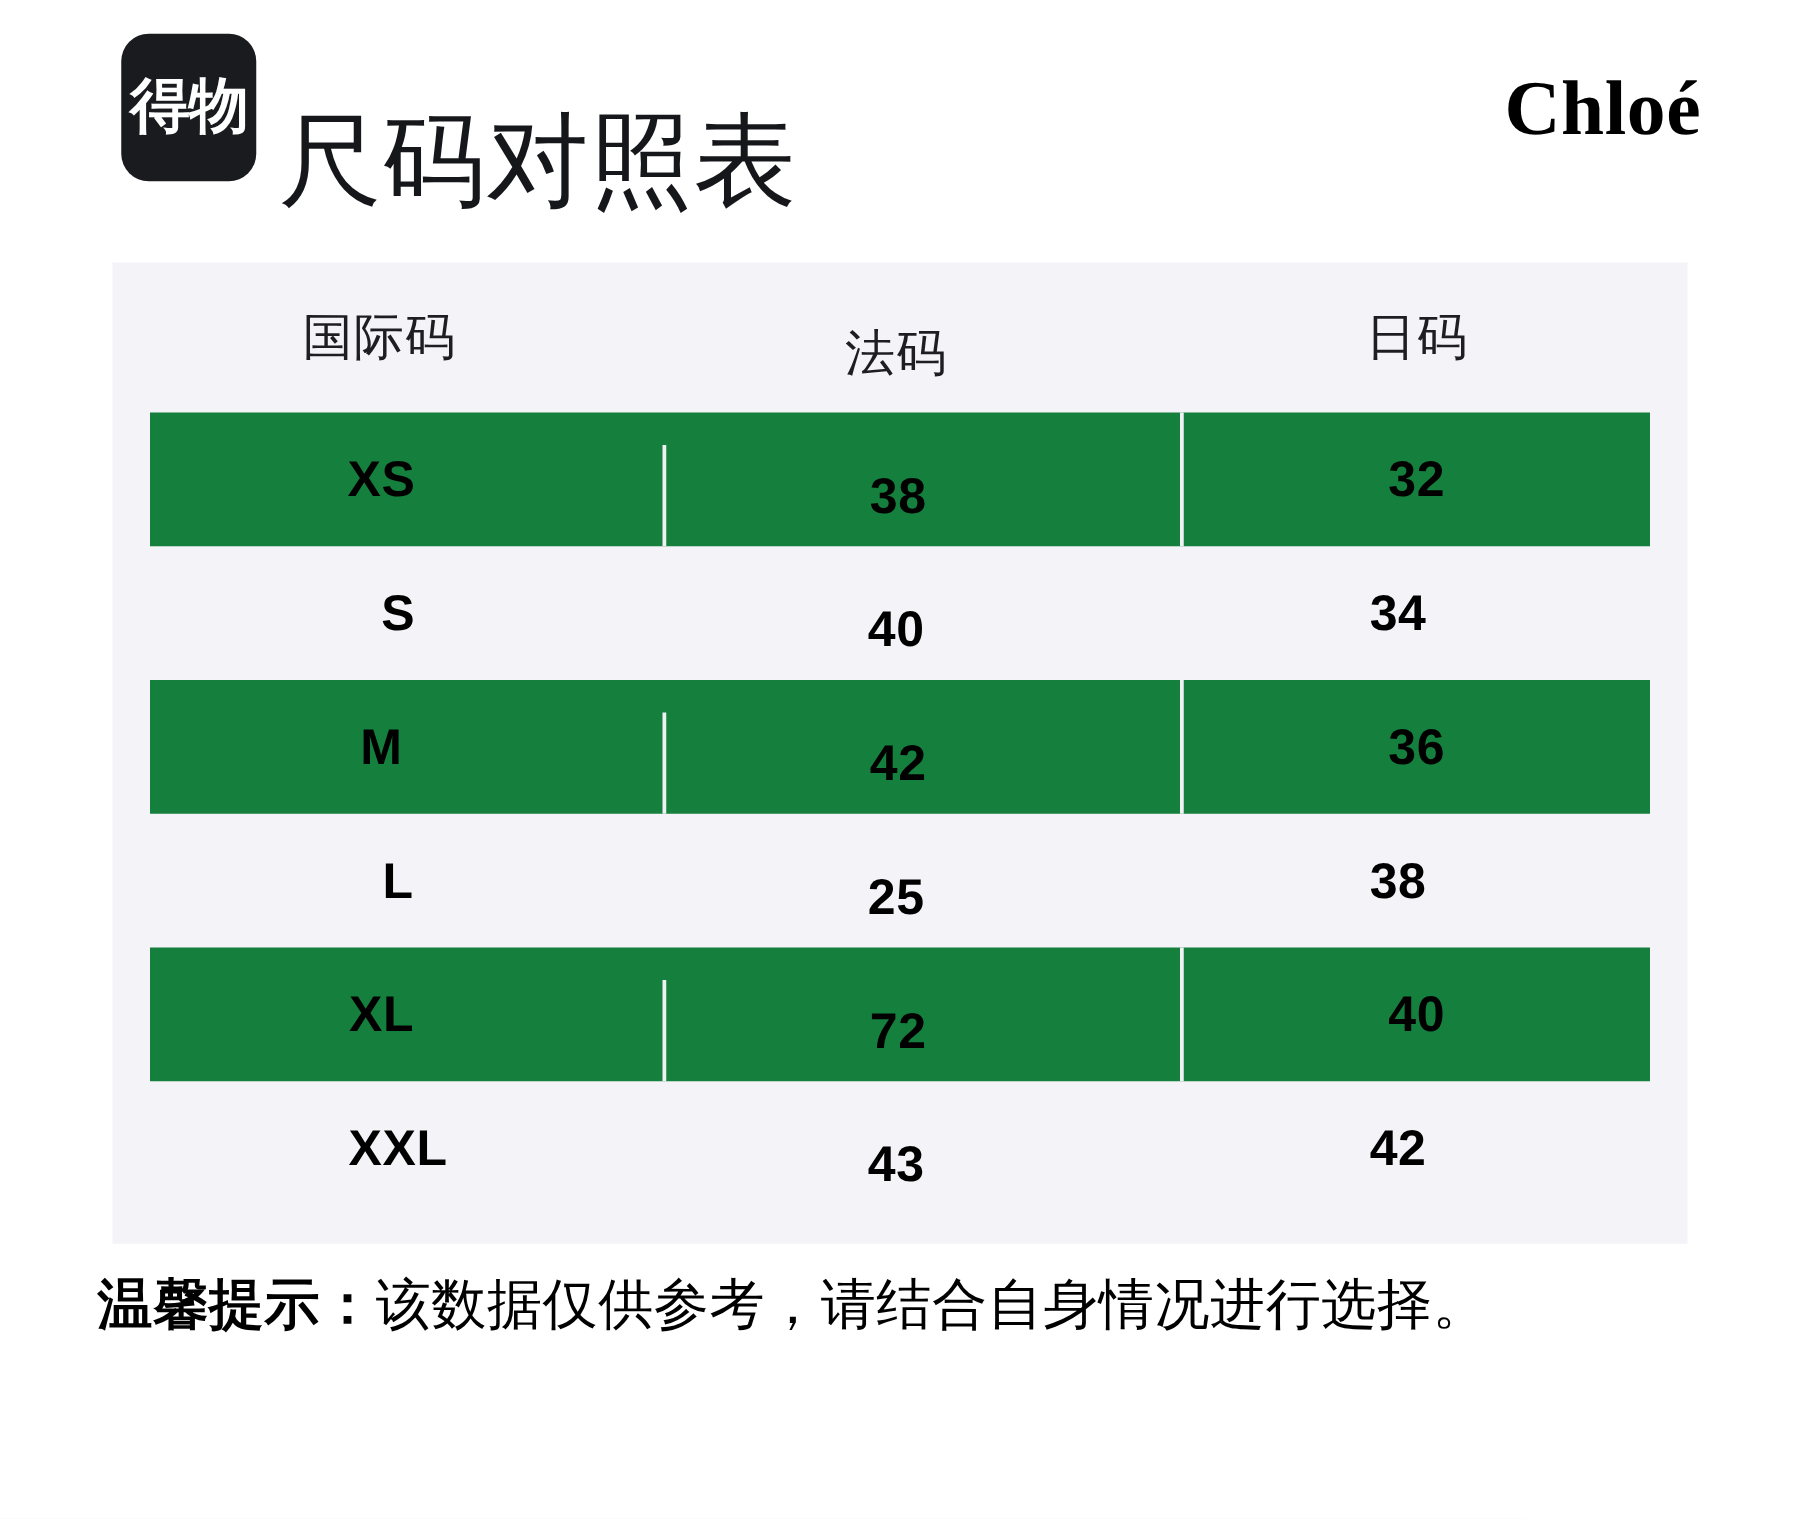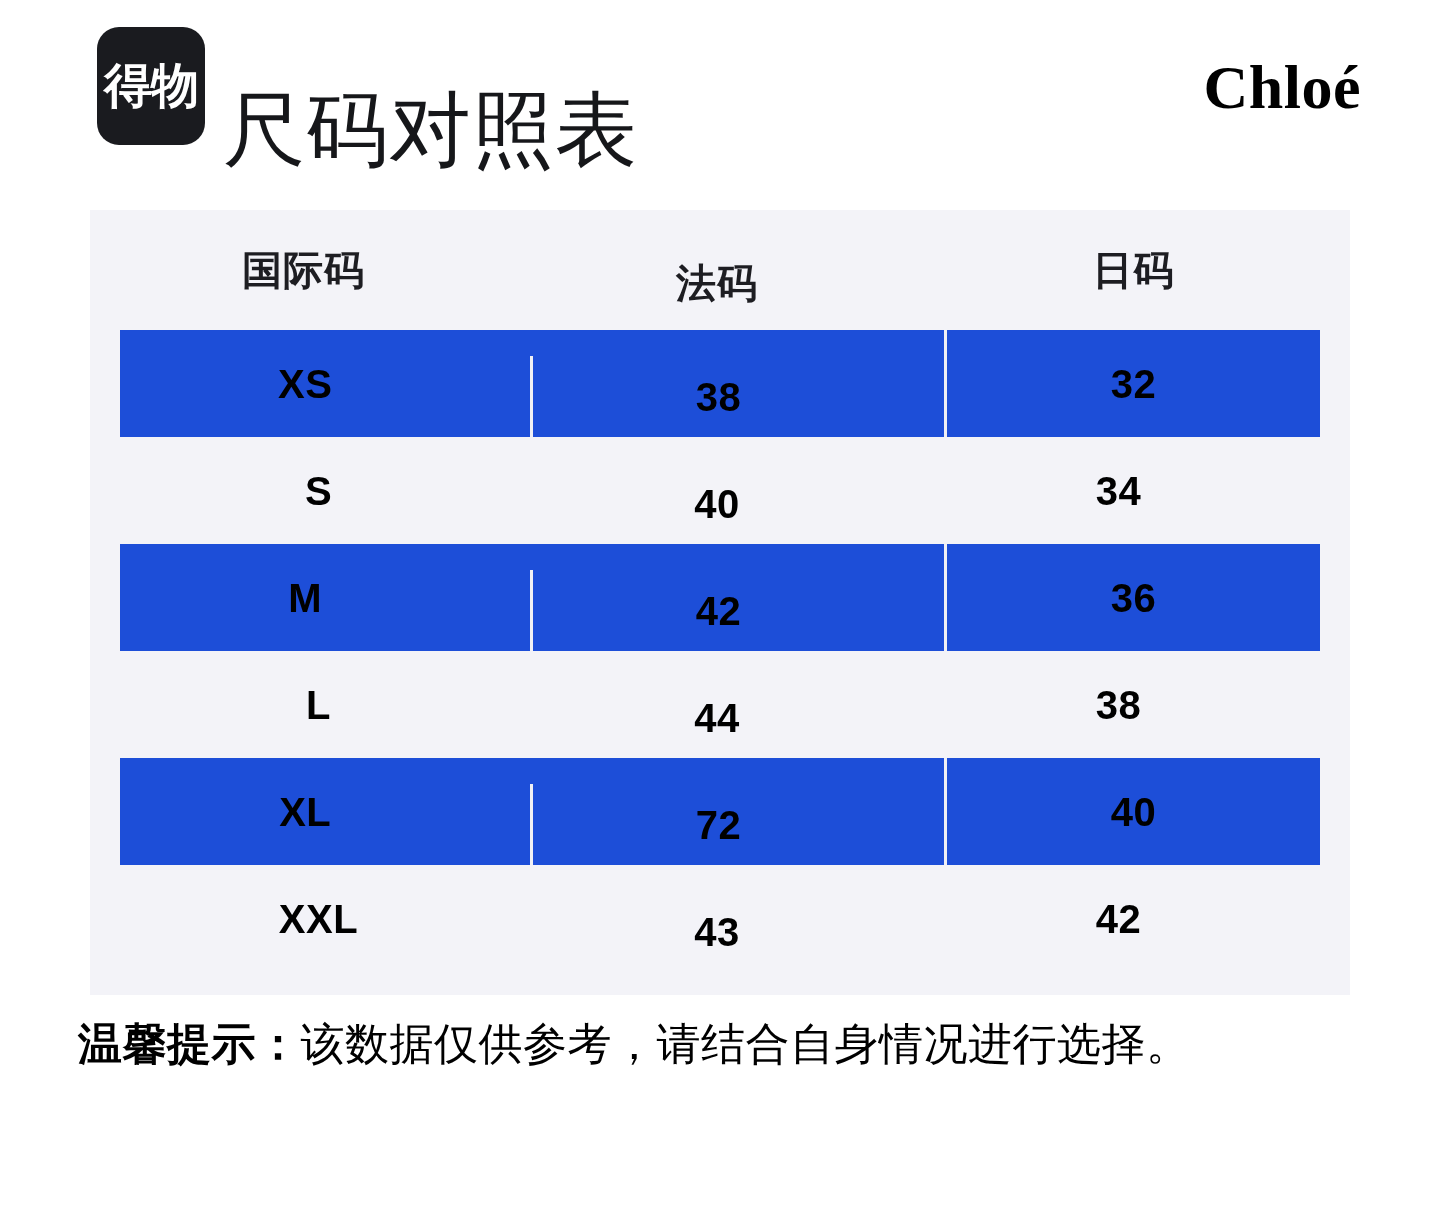--- a/index.html
+++ b/index.html
@@ -91,34 +91,34 @@
   }
 
   .table-head {
     display: flex;
     height: 120px;
     align-items: center;
   }
   .table-head .th {
     font-size: 40px;
     line-height: 48px;
-    font-weight: 700;
+    font-weight: 400;
     color: #1d1d22;
     text-align: center;
     letter-spacing: 1px;
   }
 
   .row {
     display: flex;
     height: 107px;
     align-items: stretch;
     margin: 0 30px;
   }
   .row.alt {
-    background: #1d4ed8;
+    background: #15803d;
     gap: 40px;
   }
   .row.plain {
     background: transparent;
   }
 
   .cell {
     display: flex;
     align-items: center;
     justify-content: center;
@@ -193,21 +193,21 @@
     </div>
 
     <div class="row alt">
       <div class="cell col-1">M</div>
       <div class="cell col-2">42</div>
       <div class="cell col-3">36</div>
     </div>
 
     <div class="row plain">
       <div class="cell col-1">L</div>
-      <div class="cell col-2">44</div>
+      <div class="cell col-2">25</div>
       <div class="cell col-3">38</div>
     </div>
 
     <div class="row alt">
       <div class="cell col-1">XL</div>
       <div class="cell col-2">72</div>
       <div class="cell col-3">40</div>
     </div>
 
     <div class="row plain">

